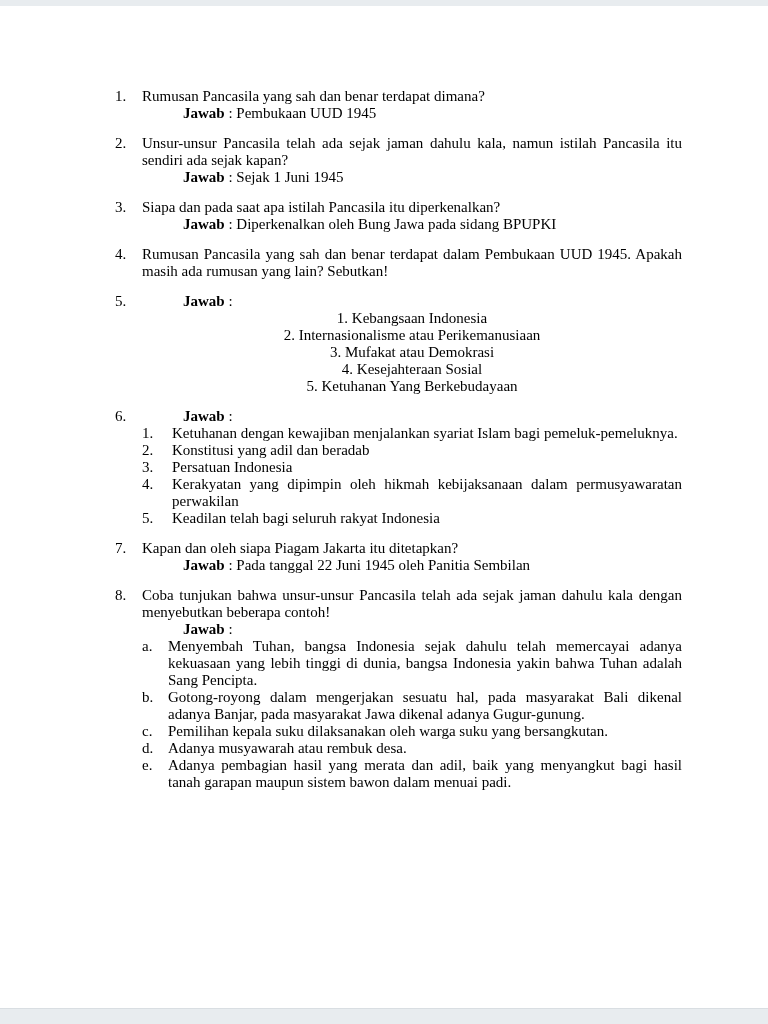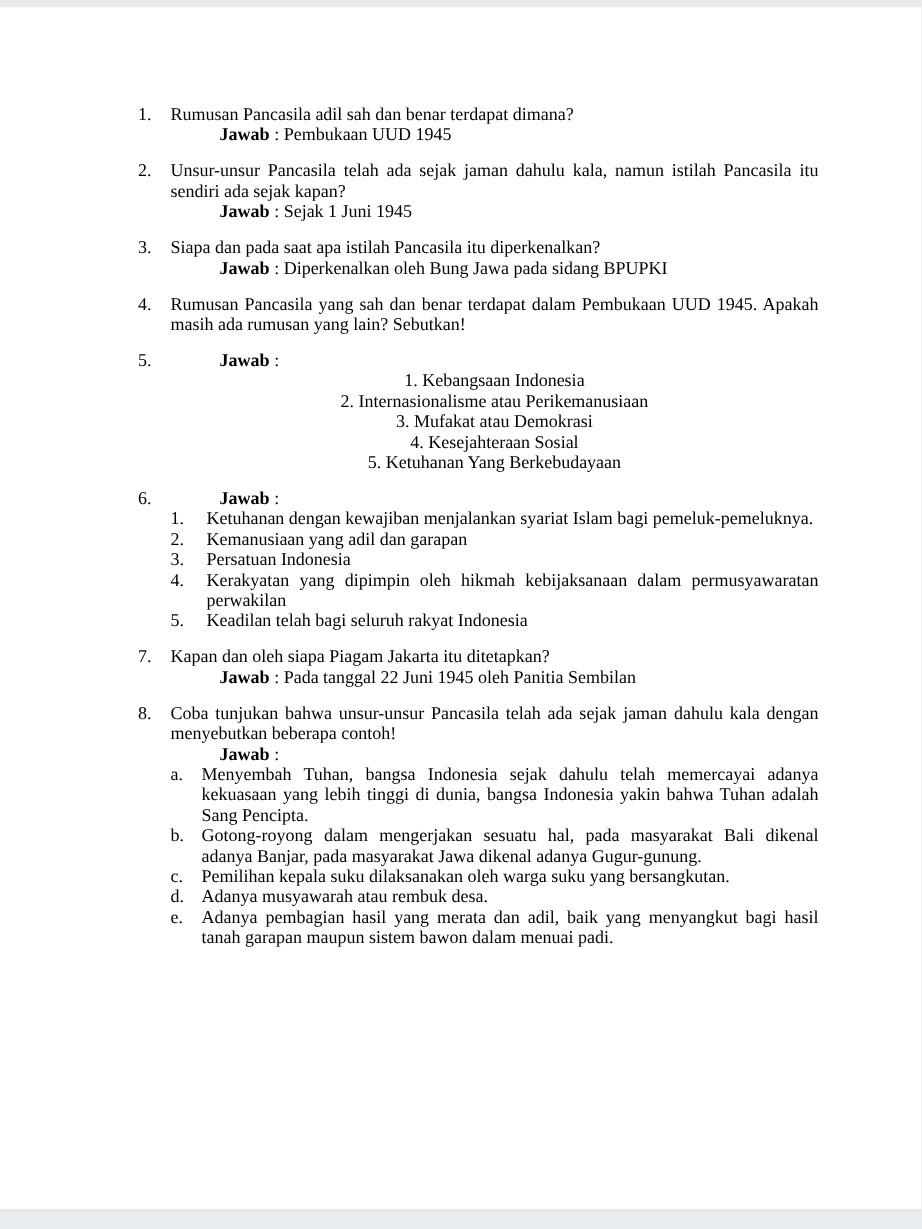--- a/index.html
+++ b/index.html
@@ -55,21 +55,21 @@
 </head>
 <body>
 
 <div class="viewport">
   <div class="strip top"></div>
   <div class="paper">
     <div class="content">
         <div class="q">
           <div class="q-num">1.</div>
           <div class="q-body">
-            <div class="q-text">Rumusan Pancasila adil sah dan benar terdapat dimana?</div>
+            <div class="q-text">Rumusan Pancasila yang sah dan benar terdapat dimana?</div>
             <div class="a-par"><span class="a-label">Jawab</span><span class="a-text"> : Pembukaan UUD 1945</span></div>
           </div>
         </div>
         <div class="q">
           <div class="q-num">2.</div>
           <div class="q-body">
             <div class="q-text">Unsur-unsur Pancasila telah ada sejak jaman dahulu kala, namun istilah Pancasila itu sendiri ada sejak kapan?</div>
             <div class="a-par"><span class="a-label">Jawab</span><span class="a-text"> : Sejak 1 Juni 1945</span></div>
           </div>
         </div>
@@ -100,21 +100,21 @@
         <div class="q">
           <div class="q-num">6.</div>
           <div class="q-body">
             <div class="a-par"><span class="a-label">Jawab</span><span class="a-text"> :</span></div>
             <div class="item-hang items-number">
               <span class="marker">1.</span>
               <span class="txt">Ketuhanan dengan kewajiban menjalankan syariat Islam bagi pemeluk-pemeluknya.</span>
             </div>
             <div class="item-hang items-number">
               <span class="marker">2.</span>
-              <span class="txt">Kemanusiaan yang adil dan garapan</span>
+              <span class="txt">Konstitusi yang adil dan beradab</span>
             </div>
             <div class="item-hang items-number">
               <span class="marker">3.</span>
               <span class="txt">Persatuan Indonesia</span>
             </div>
             <div class="item-hang items-number">
               <span class="marker">4.</span>
               <span class="txt">Kerakyatan yang dipimpin oleh hikmah kebijaksanaan dalam permusyawaratan perwakilan</span>
             </div>
             <div class="item-hang items-number">

